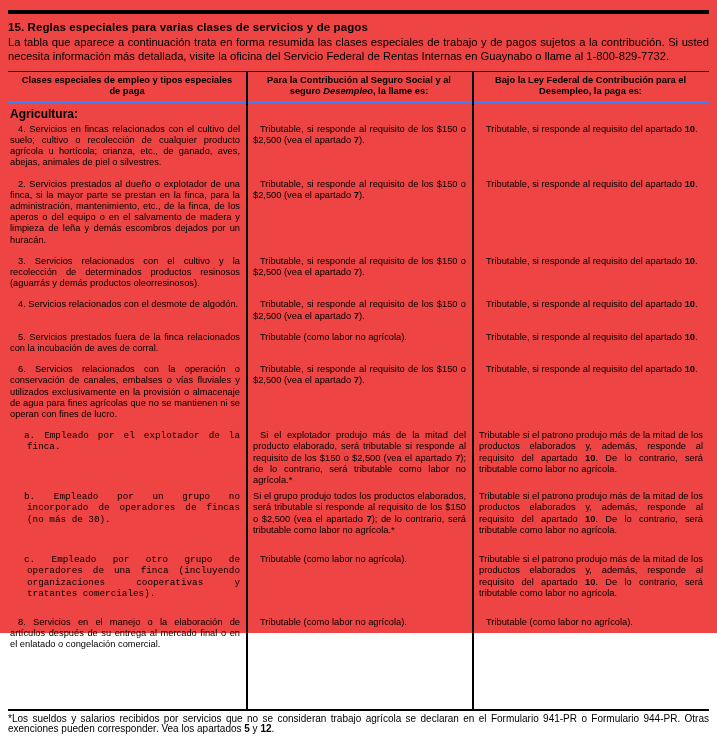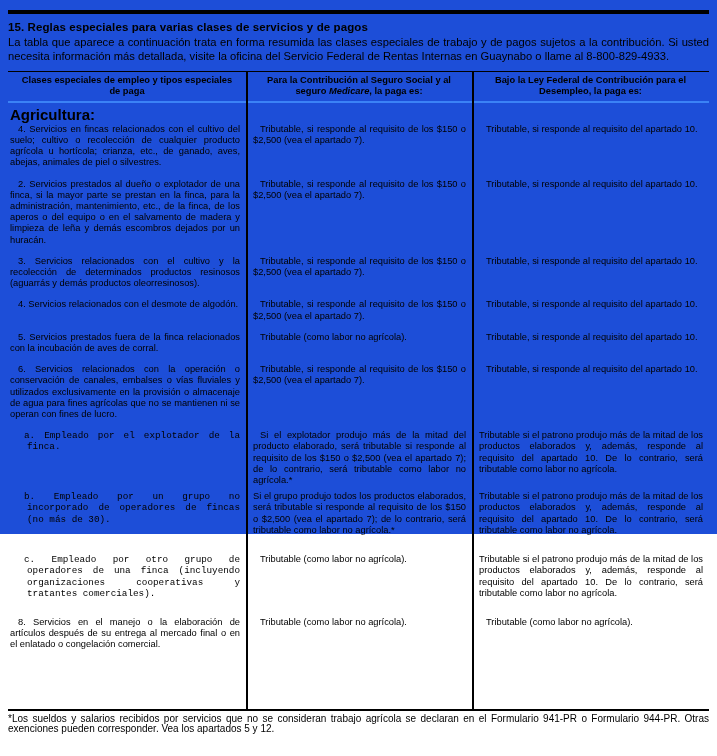--- a/index.html
+++ b/index.html
@@ -3,21 +3,21 @@
 <meta charset="utf-8">
 <style>
   * { margin: 0; padding: 0; box-sizing: border-box; }
   html, body { background: #fff; }
   body {
     width: 717px; height: 756px;
     font-family: "Liberation Sans", sans-serif;
     color: #000;
     overflow: hidden;
   }
-  .page { width: 717px; height: 534px; padding: 10px 8px 0 8px; position: relative; background: #1d4ed8; }
+  .page { width: 717px; height: 633px; padding: 10px 8px 0 8px; position: relative; background: #ef4444; }
   .top-rule { height: 4px; background: #000; margin-bottom: 7px; }
   .title { font-size: 11.5px; font-weight: bold; margin-bottom: 3px; letter-spacing: 0.1px; }
   .intro { font-size: 11.2px; line-height: 13.8px; text-align: justify; margin-bottom: 7px; }
 
   .table-wrap {
     position: relative;
     height: 640px;
     border-top: 1.5px solid #000;
     border-bottom: 2px solid #000;
     overflow: hidden;
@@ -37,56 +37,56 @@
     vertical-align: top;
     font-size: 9.3px; line-height: 11.2px;
     padding: 0 6px 10px 7px;
   }
   tbody td.c1 { padding-left: 2px; padding-right: 6px; }
   p.cell { text-align: justify; }
   .c2 p.cell, .c3 p.cell { text-indent: 7px; }
   p.cell.flush { text-indent: 0; }
   .c1 p.item { text-indent: 8px; }
   .c1 p.subitem { margin-left: 17px; text-indent: -3px; font-family: Liberation Mono, monospace; }
-  .section-heading { font-size: 15px; font-weight: bold; }
+  .section-heading { font-size: 12px; font-weight: bold; }
 
   tbody tr.section-row td { padding-top: 6px; padding-bottom: 4px; }
   tbody tr:nth-child(8) td { padding-bottom: 5px; }   
   tbody tr:nth-child(9) td { padding-bottom: 18px; }  
   tbody tr:nth-child(10) td { padding-bottom: 18px; } 
   tbody tr:nth-child(11) td { padding-bottom: 14px; } 
   tbody tr:nth-child(12) td { padding-bottom: 6px; }  
 
   .footnote { font-size: 10px; line-height: 10.2px; text-align: justify; margin-top: 3px; }
-  .b { font-weight: normal; }
+  .b { font-weight: bold; }
   .i { font-style: italic; }
 </style>
 </head>
 <body>
 
 <div class="page">
   <div class="top-rule"></div>
 
   <h1 class="title">15. Reglas especiales para varias clases de servicios y de pagos</h1>
-  <p class="intro">La tabla que aparece a continuación trata en forma resumida las clases especiales de trabajo y de pagos sujetos a la contribución. Si usted necesita información más detallada, visite la oficina del Servicio Federal de Rentas Internas en Guaynabo o llame al 8-800-829-4933.</p>
+  <p class="intro">La tabla que aparece a continuación trata en forma resumida las clases especiales de trabajo y de pagos sujetos a la contribución. Si usted necesita información más detallada, visite la oficina del Servicio Federal de Rentas Internas en Guaynabo o llame al 1-800-829-7732.</p>
 
   <div class="table-wrap">
     <div class="vline v1"></div>
     <div class="vline v2"></div>
 
     <table>
       <colgroup>
         <col style="width:238px">
         <col style="width:226px">
         <col>
       </colgroup>
       <thead>
         <tr>
           <th>Clases especiales de empleo y tipos especiales de paga</th>
-          <th><span>Para la Contribución al Seguro Social y al seguro </span><span class="i">Medicare</span><span>, la paga es:</span></th>
+          <th><span>Para la Contribución al Seguro Social y al seguro </span><span class="i">Desempleo</span><span>, la llame es:</span></th>
           <th>Bajo la Ley Federal de Contribución para el Desempleo, la paga es:</th>
         </tr>
       </thead>
       <tbody>
         <tr class="section-row">
           <td class="c1">
             <p class="section-heading">Agricultura:</p>
           </td>
           <td class="c2"></td>
           <td class="c3"></td>

